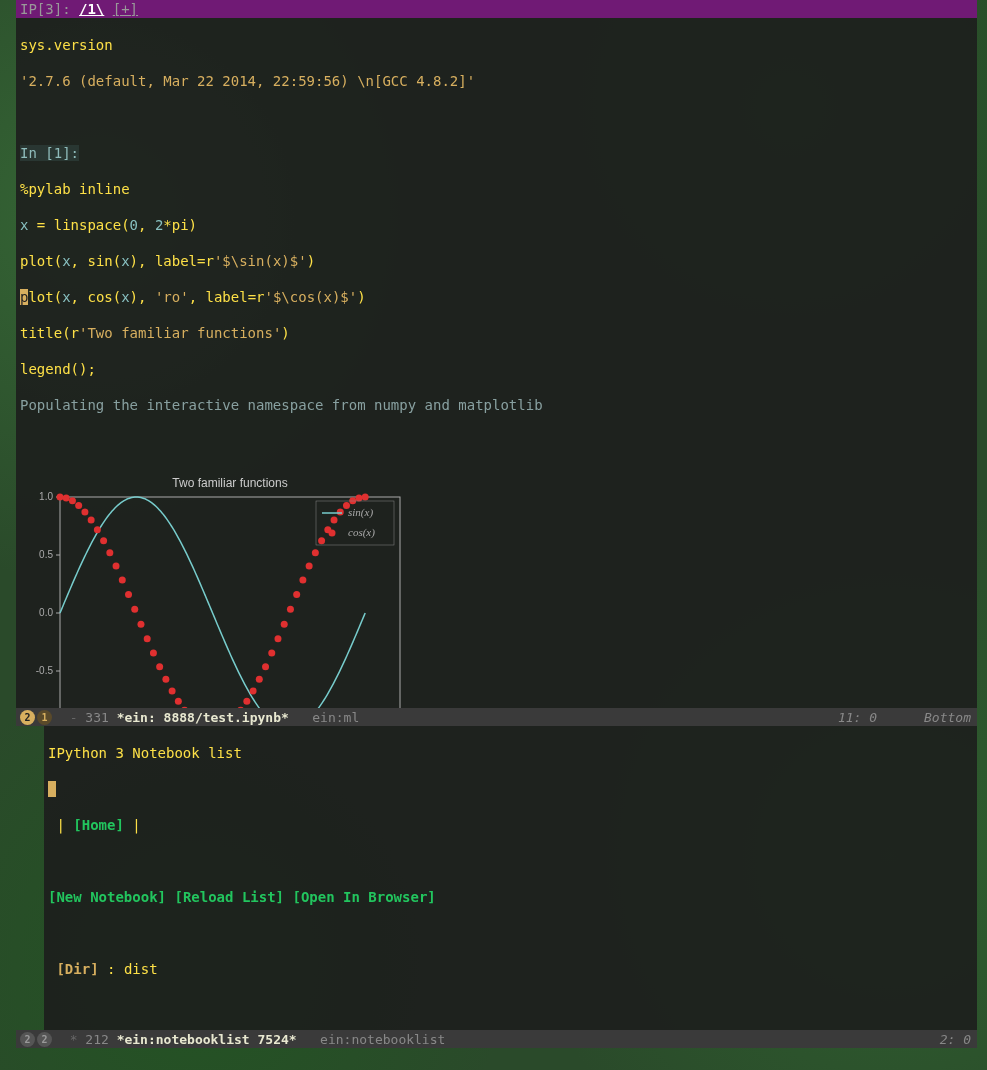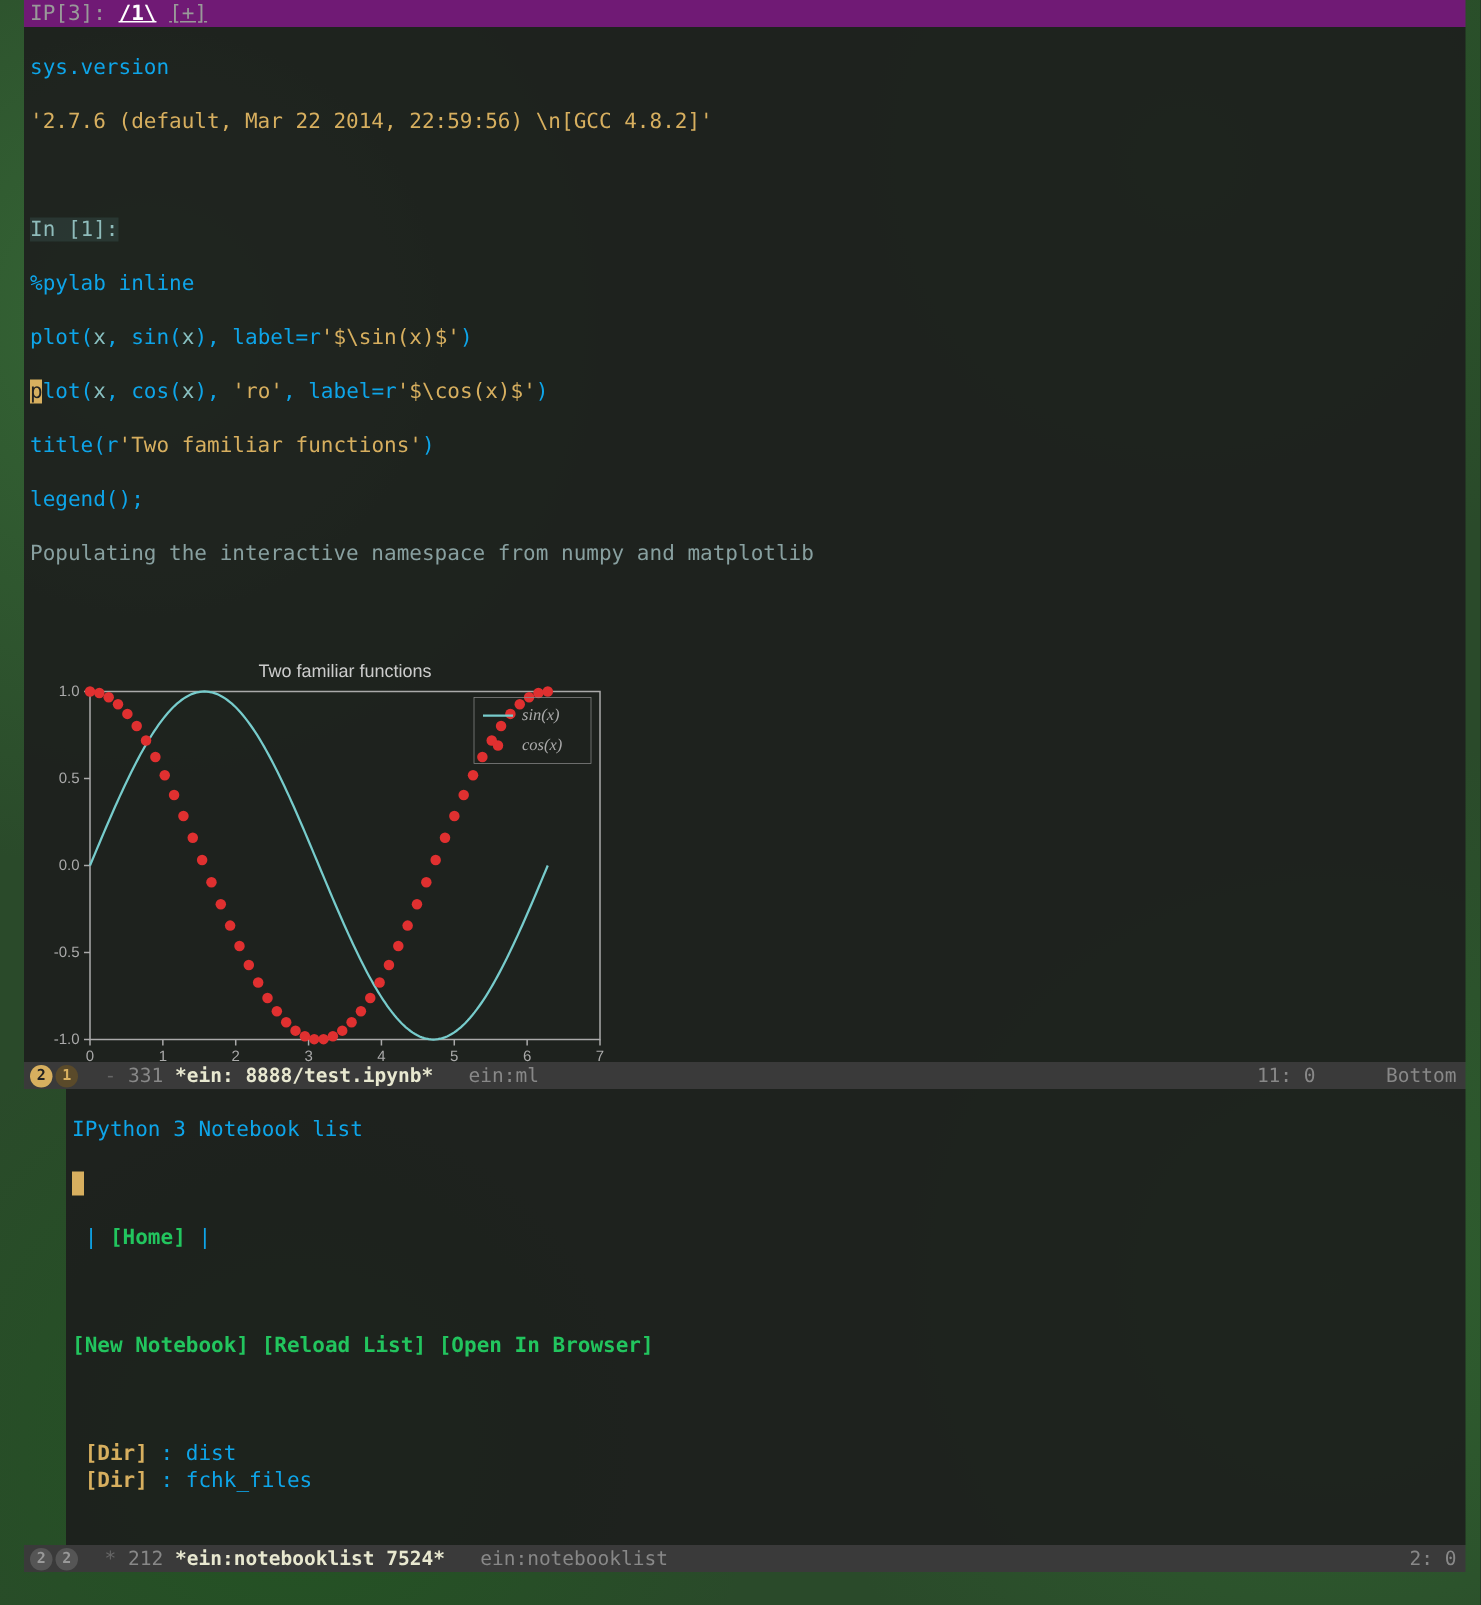--- a/index.html
+++ b/index.html
@@ -56,36 +56,36 @@
   font-size: 10px;
   font-weight: bold;
   margin-right: 2px;
 }
 .ml-badge-yellow { background: #d7af5f; color: #222; }
 .ml-badge-dark { background: #5a4a2a; color: #d7af5f; }
 .ml-badge-gray { background: #555; color: #999; }
 .ml-sep { color: #666; }
 .ml-buffer { color: #e8e8d0; font-weight: bold; }
 .ml-mode { color: #888; }
-.ml-right { margin-left: auto; padding-right: 6px; color: #888;}
+.ml-right { margin-left: auto; padding-right: 6px; color: #888; font-style: italic;}
 
 .tabline {
   background: #701a75;
   color: #999;
   height: 18px;
   line-height: 18px;
   padding: 0 4px;
 }
 .tab-prompt { color: #999; }
 .tab-active { color: #fff; text-decoration: underline; font-weight: bold;}
 .tab-add { color: #999; text-decoration: underline;}
 
 .in-prompt { color: #7aa; background: rgba(100,160,160,0.15); }
 .in-prompt-inner { color: #8fbcbb; }
-.txt { color: #0ea5e9; }
+.txt { color: #fde047; }
 .txt-yel { color: #d7af5f; }
 .txt-cyan { color: #88c0c0; }
 .cursor { background: #d7af5f; color: #222; }
 .dir { color: #d7af5f; font-weight: bold; }
 .link { color: #22c55e; font-weight: bold; }
 .out-txt { color: #88a0a0; }
 
 .chart {
   background: rgba(50,50,50,0.0);
   margin: 5px 0 0 0;
@@ -109,20 +109,21 @@
 <div class="tabline">
   <span class="tab-prompt">IP[3]: </span><span class="tab-active">/1\</span> <span class="tab-add">[+]</span>
 </div>
 
 <div class="pane top-pane">
 <span class="row"><span class="txt">sys.version</span></span>
 <span class="row"><span class="txt-yel">'2.7.6 (default, Mar 22 2014, 22:59:56) \n[GCC 4.8.2]'</span></span>
 <span class="row"></span>
 <span class="row"><span class="in-prompt"><span class="in-prompt-inner">In [1]:</span></span></span>
 <span class="row"><span class="txt">%pylab inline</span></span>
+<span class="row"><span class="txt-cyan">x</span><span class="txt"> = linspace(</span><span class="txt-cyan">0</span><span class="txt">, </span><span class="txt-cyan">2</span><span class="txt">*pi)</span></span>
 <span class="row"><span class="txt">plot(</span><span class="txt-cyan">x</span><span class="txt">, sin(</span><span class="txt-cyan">x</span><span class="txt">), label=r</span><span class="txt-yel">'$\sin(x)$'</span><span class="txt">)</span></span>
 <span class="row"><span class="cursor">p</span><span class="txt">lot(</span><span class="txt-cyan">x</span><span class="txt">, cos(</span><span class="txt-cyan">x</span><span class="txt">), </span><span class="txt-yel">'ro'</span><span class="txt">, label=r</span><span class="txt-yel">'$\cos(x)$'</span><span class="txt">)</span></span>
 <span class="row"><span class="txt">title(r</span><span class="txt-yel">'Two familiar functions'</span><span class="txt">)</span></span>
 <span class="row"><span class="txt">legend();</span></span>
 <span class="row"><span class="out-txt">Populating the interactive namespace from numpy and matplotlib</span></span>
 <div class="chart">
   <svg id="chart-svg" width="390" height="280">
           <rect x="40" y="24" width="340" height="232" fill="none" stroke="#aaa" stroke-width="1"></rect>
           <line class="axis-line" x1="40" y1="256" x2="40" y2="260"></line>
           <text class="tick-label" x="40" y="270" text-anchor="middle">0</text>
@@ -224,21 +225,21 @@
   <span class="ml-right"><span>11: 0</span>      <span>Bottom</span></span>
 </div>
 
 <div class="pane bottom-pane">
 <span class="row"><span class="txt">IPython 3 Notebook list</span></span>
 <span class="row"><span class="cursor"> </span></span>
 <span class="row"><span class="txt"> | </span><span class="link">[Home]</span><span class="txt"> |</span></span>
 <span class="row"></span>
 <span class="row"><span class="link">[New Notebook]</span> <span class="link">[Reload List]</span> <span class="link">[Open In Browser]</span></span>
 <span class="row"></span>
-<div id="nb-items"><span class="row"> <span class="dir">[Dir]</span><span class="txt"> : dist</span></span><span class="row"> <span class="dir">[Dir]</span><span class="txt"> : fchk_files</span></span></div>
+<div id="nb-items"><span class="row"> <span class="dir">[Dir]</span><span class="txt"> : dist</span></span></div>
 
 </div>
 
 <div class="modeline">
   <span style="width:4px"></span>
   <span class="ml-badge ml-badge-gray">2</span>
   <span class="ml-badge ml-badge-gray">2</span>
   <span class="ml-sep">  * </span>
   <span class="ml-mode">212 </span>
   <span class="ml-buffer">*ein:notebooklist 7524*</span>

